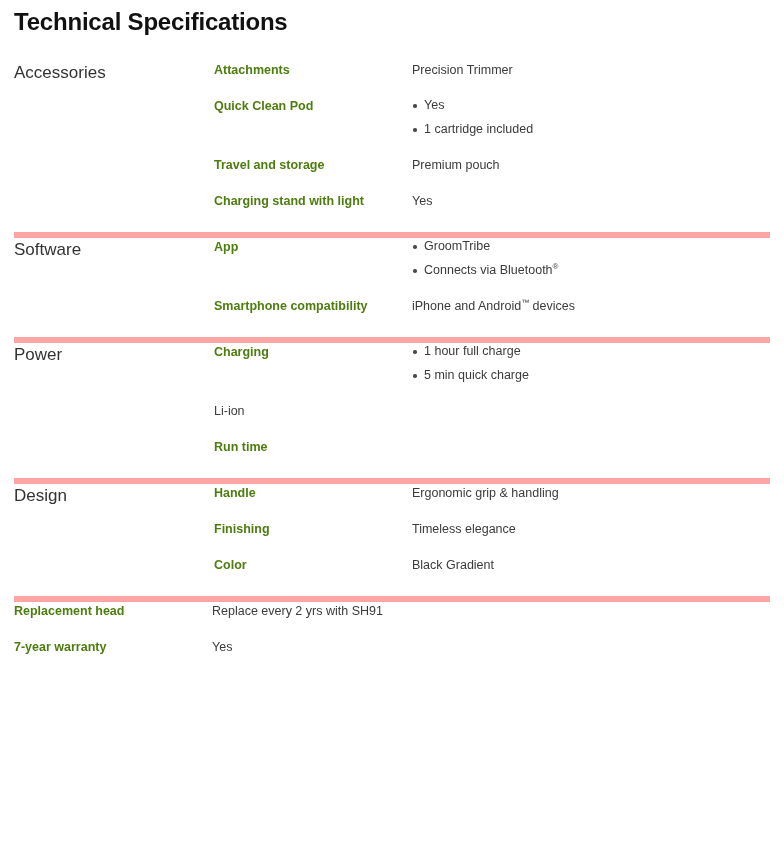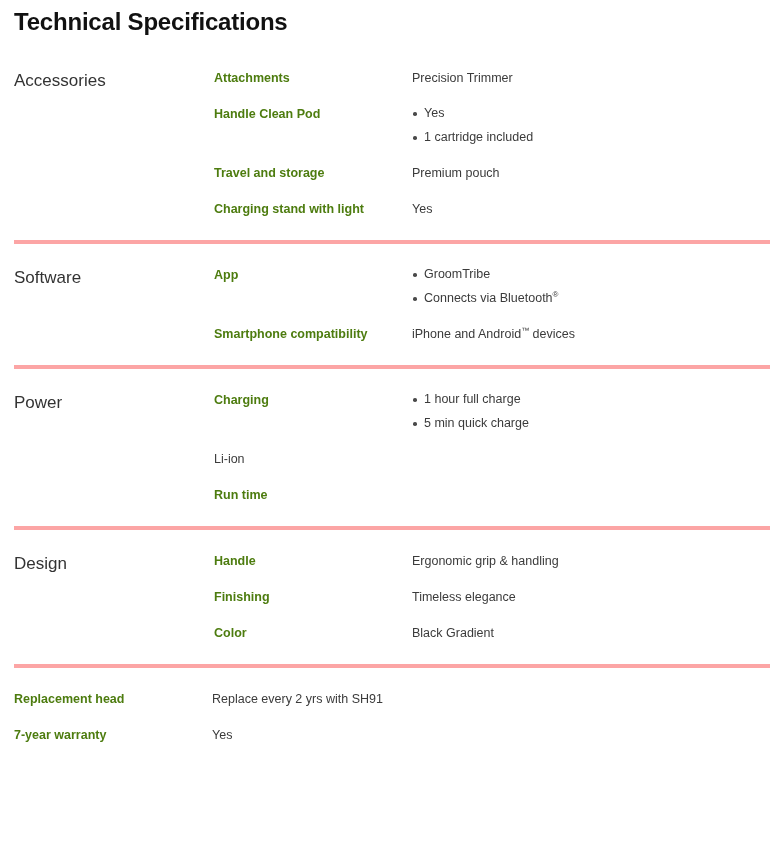--- a/index.html
+++ b/index.html
@@ -26,30 +26,29 @@
   .page-title {
     font-size: 24px;
     font-weight: bold;
     color: #111111;
     letter-spacing: -0.2px;
     margin: 0;
     padding-top: 7px;
     line-height: 30px;
   }
   .spec-sections {
-    margin-top: 32px;
+    margin-top: 24px;
   }
   .spec-section {
     display: flex;
     align-items: flex-start;
     padding-bottom: 22px;
   }
   .spec-section + .spec-section {
-    border-top: 4px solid #fca5a5;
-    padding-top: 22px;
+    border-top: 6px solid #fca5a5;
   }
   .section-title {
     flex: 0 0 200px;
     font-size: 17px;
     font-weight: normal;
     color: #333333;
     line-height: 22px;
     padding-top: 1px;
   }
   .section-rows {
@@ -123,21 +122,21 @@
 
   <div class="spec-sections">
       <div class="spec-section">
         <div class="section-title">Accessories</div>
         <div class="section-rows">
           <div class="spec-row">
             <div class="spec-label">Attachments</div>
             <div class="spec-value plain">Precision Trimmer</div>
           </div>
           <div class="spec-row">
-            <div class="spec-label">Handle Clean Pod</div>
+            <div class="spec-label">Quick Clean Pod</div>
             <ul class="bullets spec-value">
               <li>Yes</li>
               <li>1 cartridge included</li>
             </ul>
           </div>
           <div class="spec-row">
             <div class="spec-label">Travel and storage</div>
             <div class="spec-value plain">Premium pouch</div>
           </div>
           <div class="spec-row">

